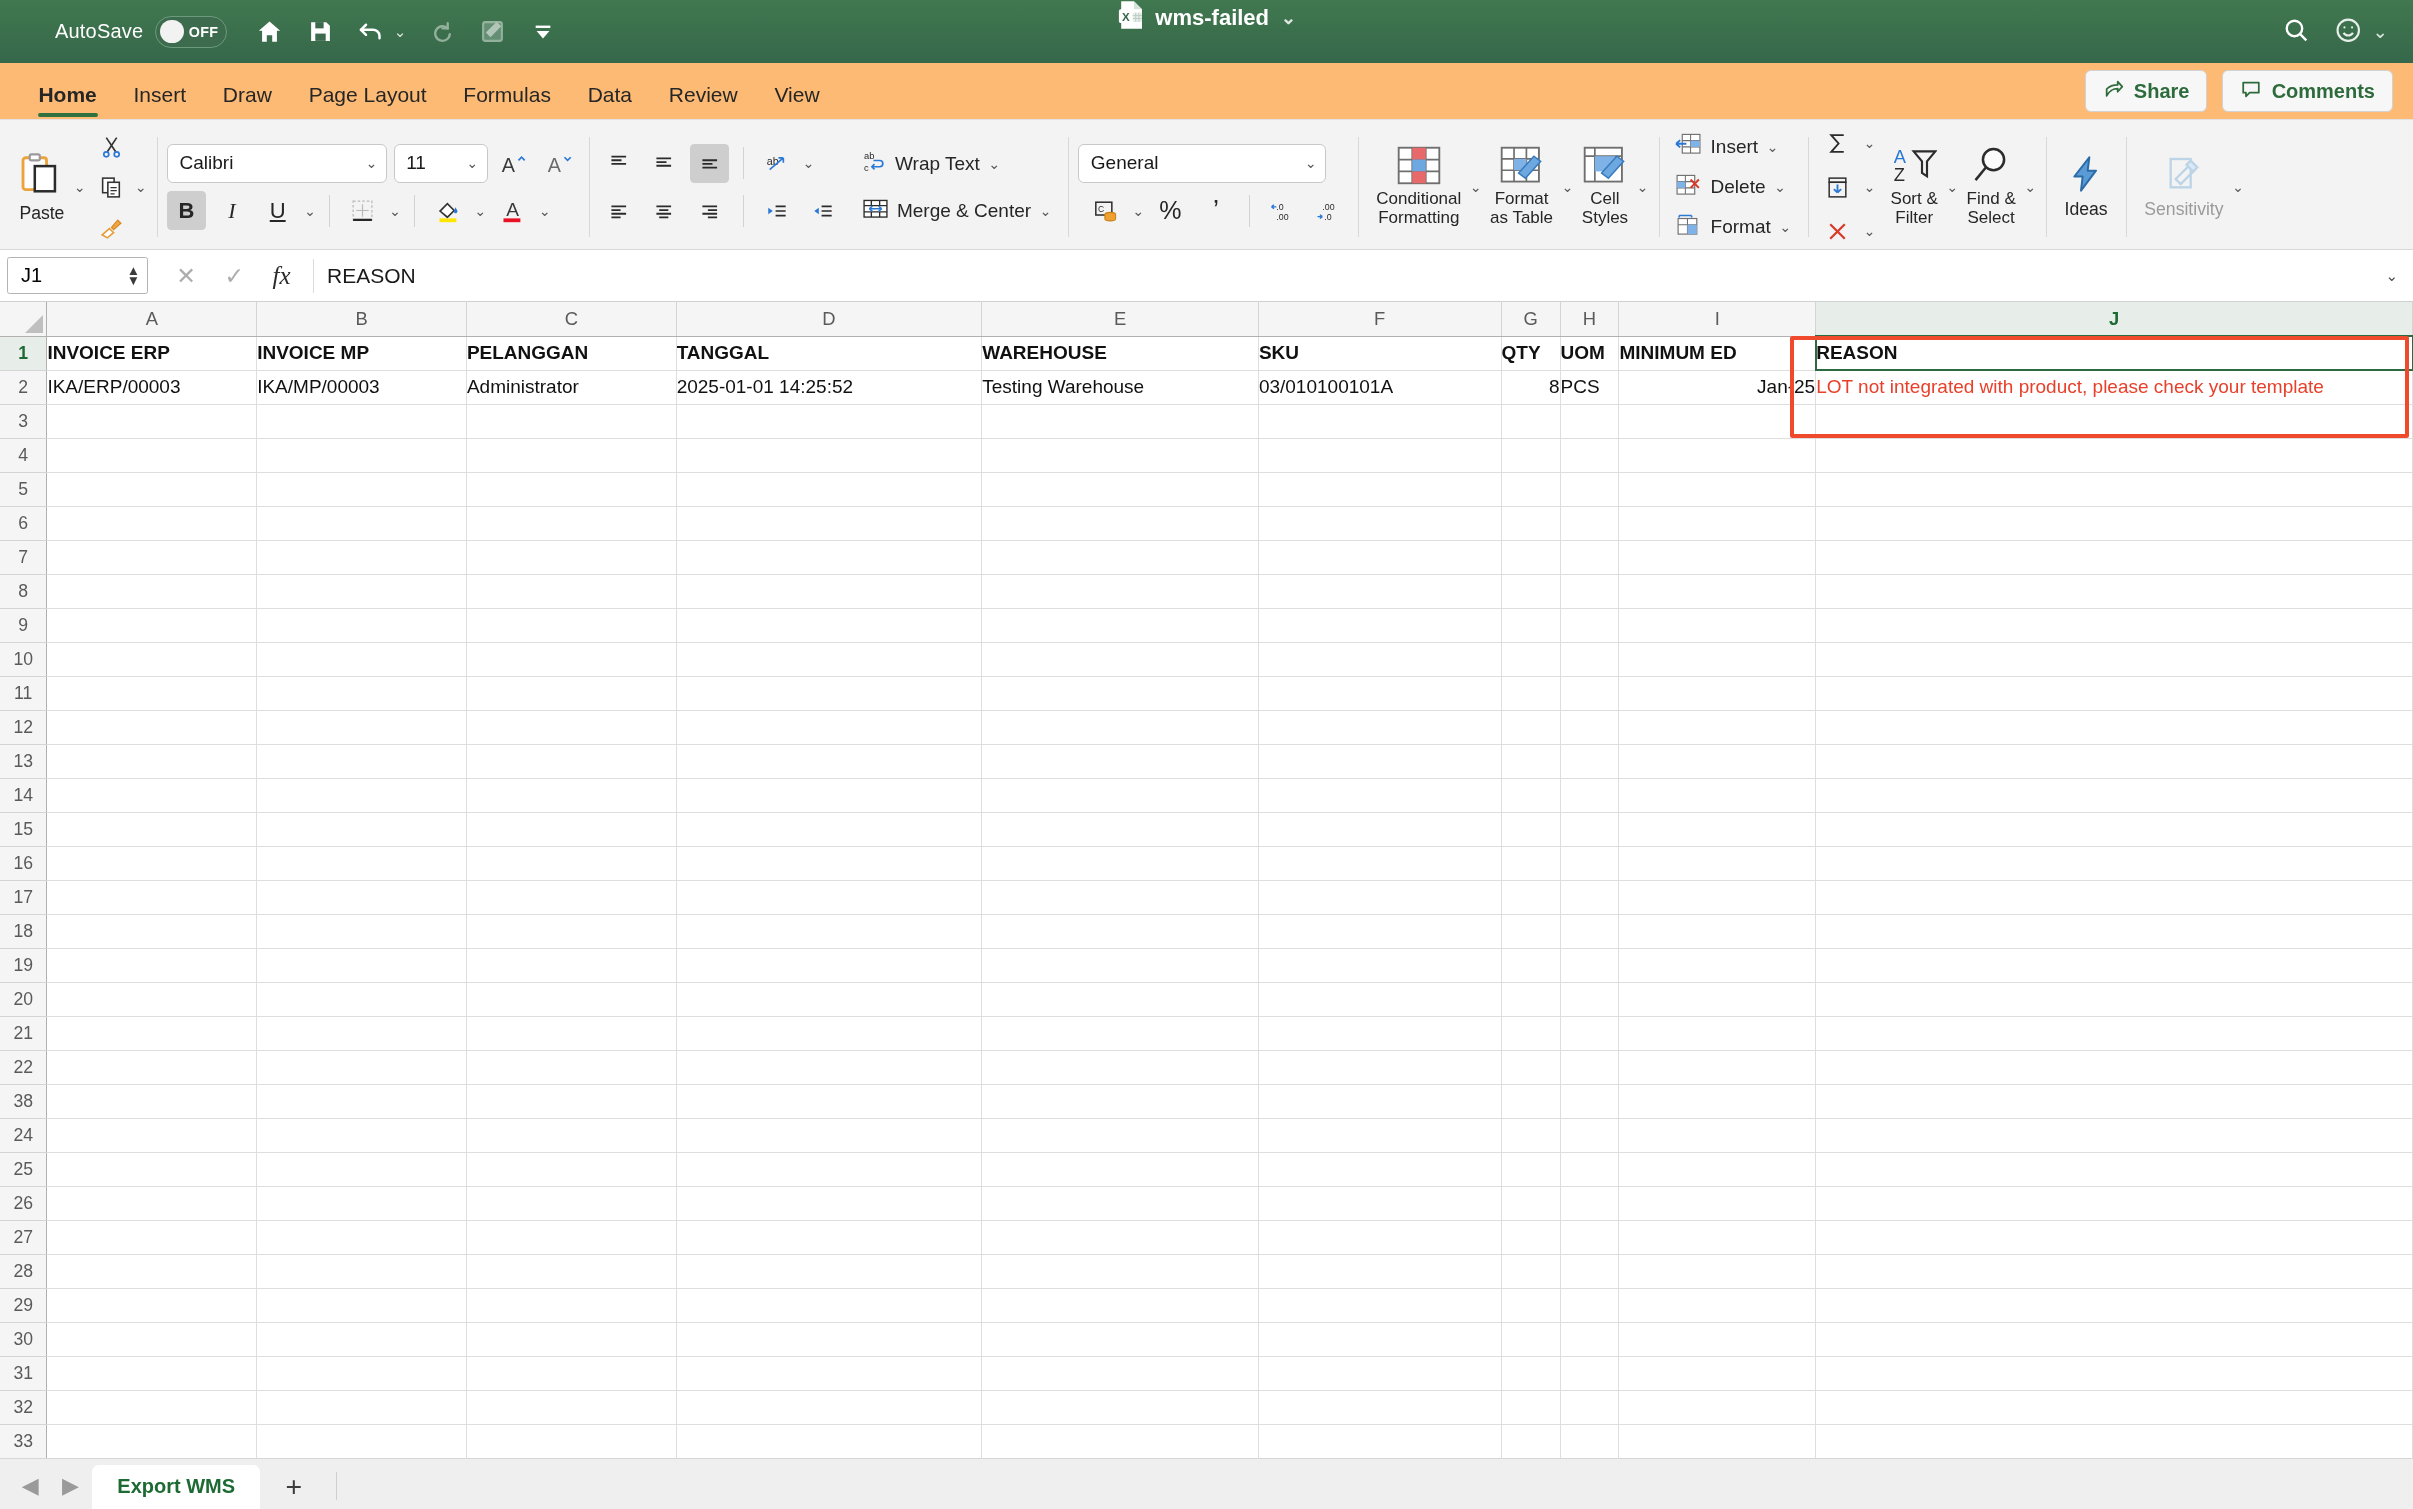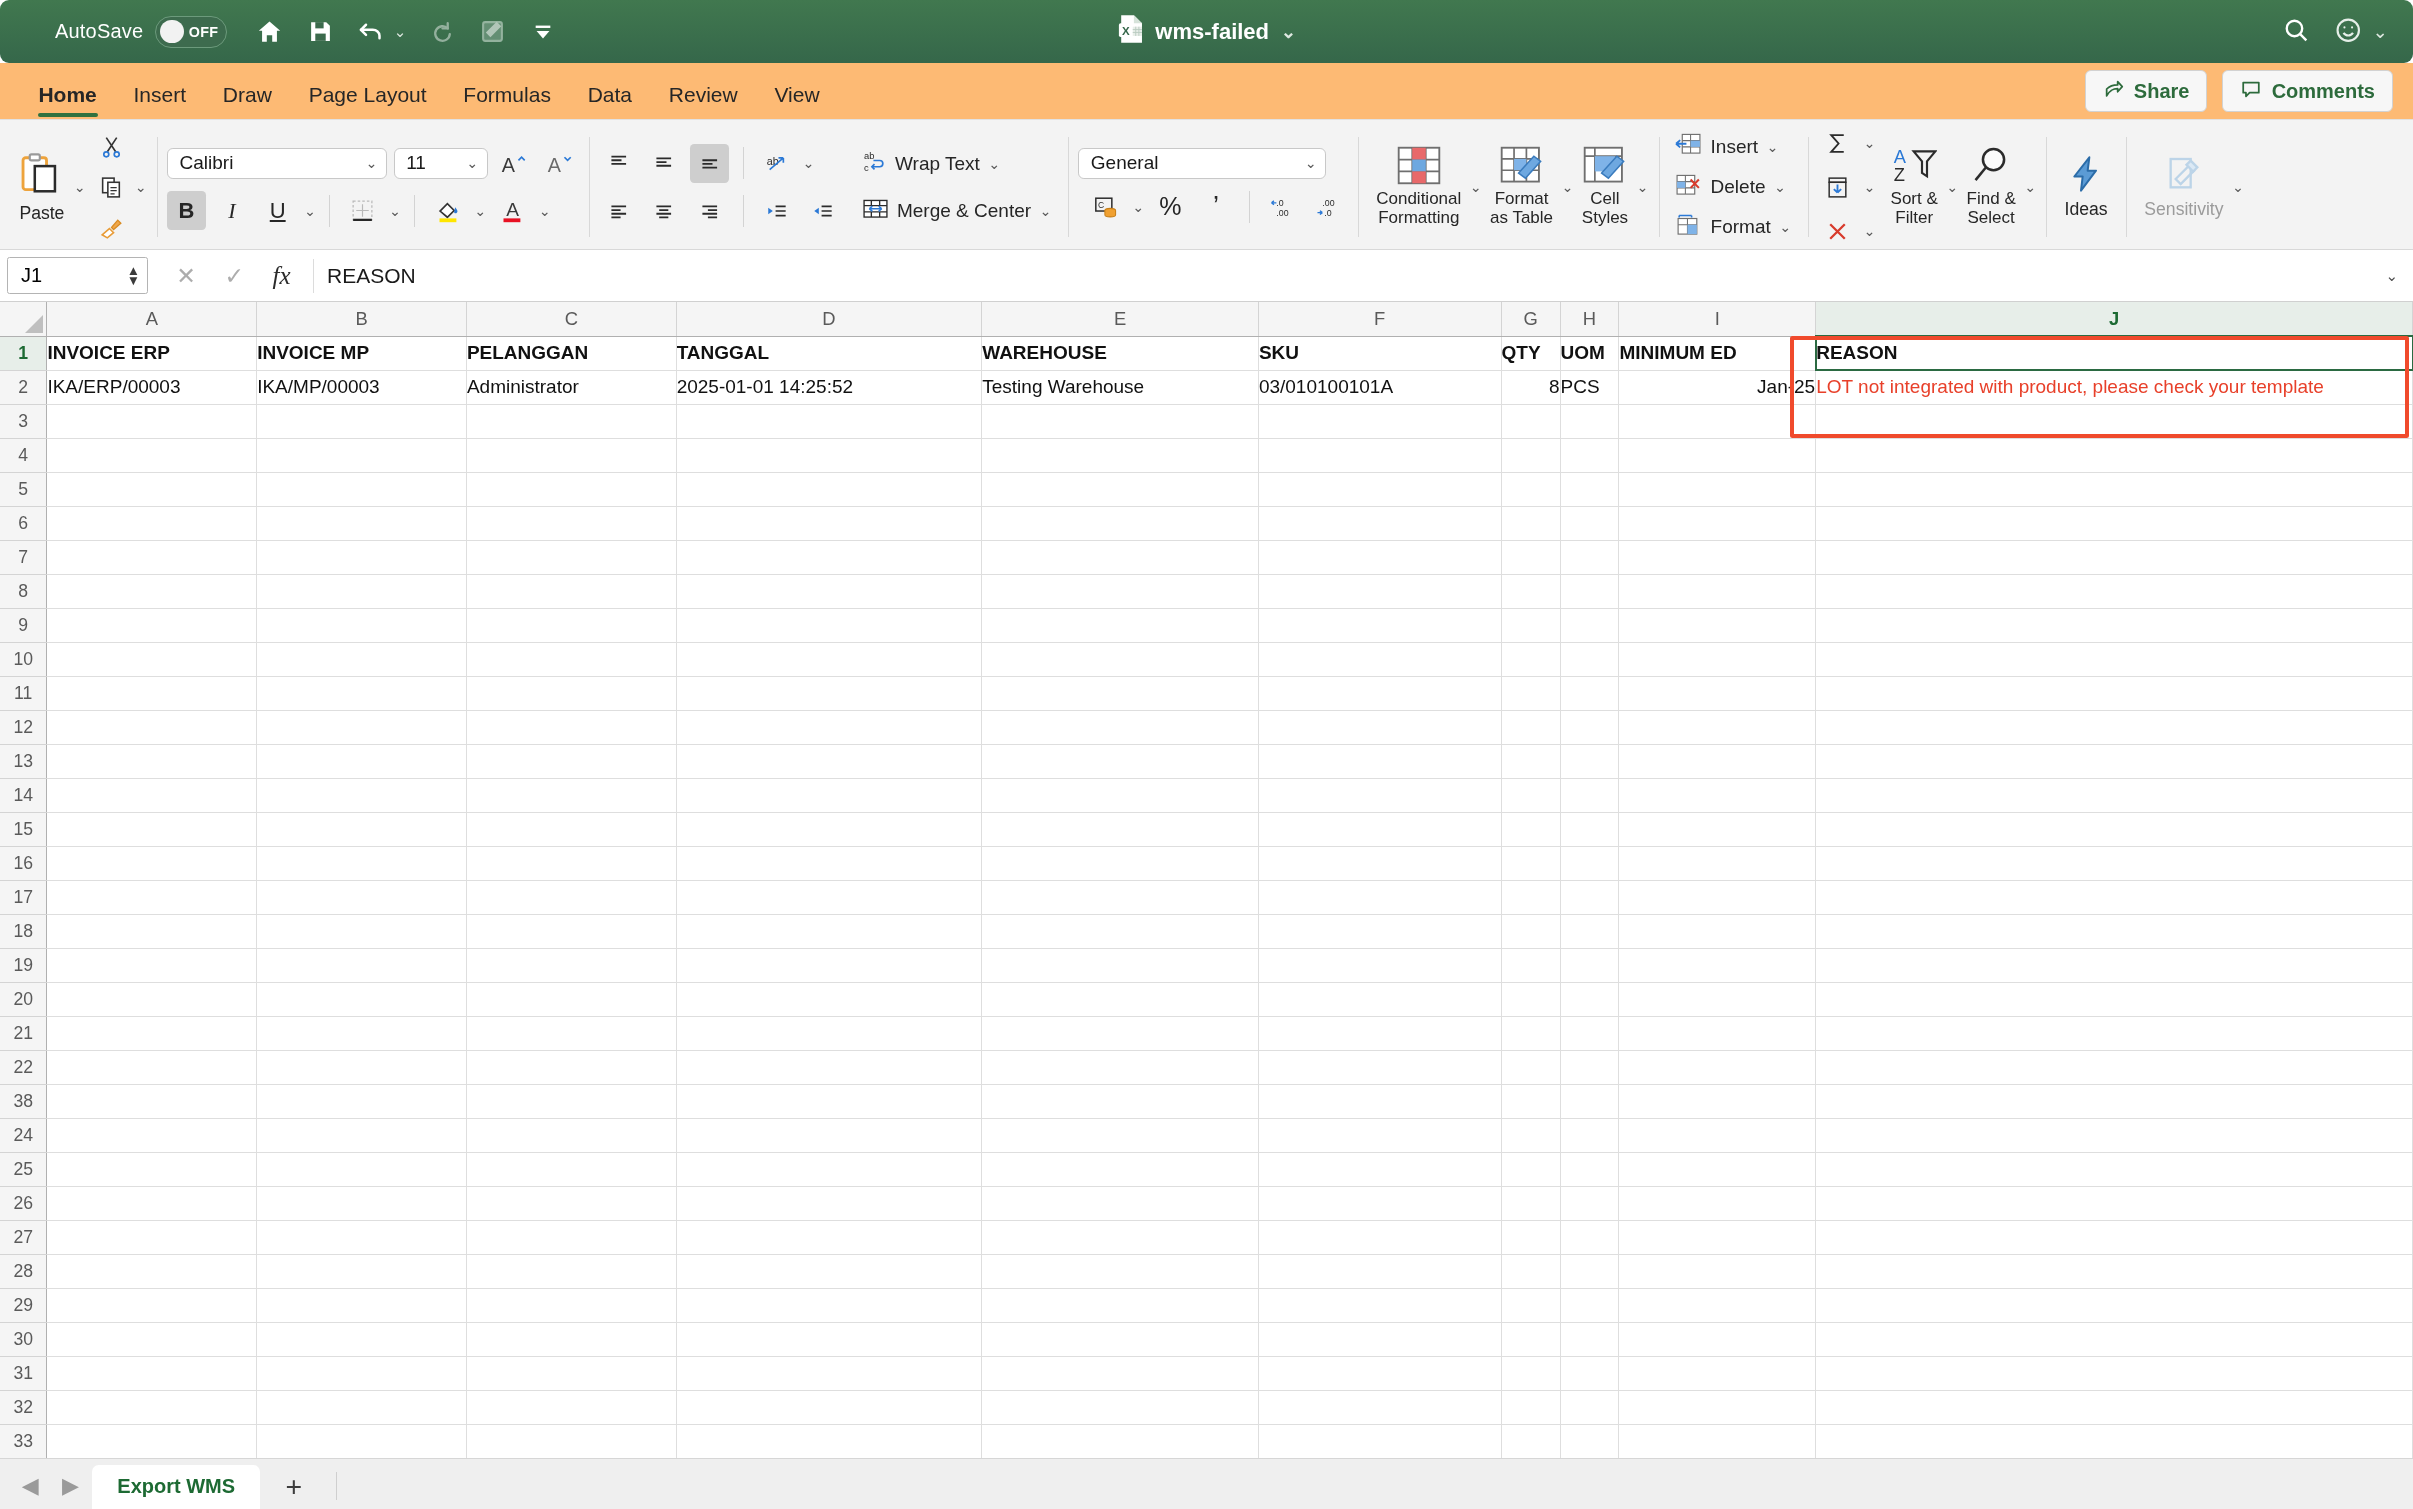--- a/index.html
+++ b/index.html
@@ -7,24 +7,23 @@
     width: 2413px; height: 1509px;
     font-family: "Liberation Sans", sans-serif;
     overflow: hidden;
     background: #fff;
   }
 
   
   .titlebar {
     height: 63px;
     background: linear-gradient(180deg,#41784f 0%,#35674a 100%);
-    display: flex; align-items: center;
+    display: flex; 
     position: relative;
     padding: 0 15px;
-    border-radius: 9px;
   }
   .autosave-wrap { display:flex; align-items:center; gap:11.7px; margin-left: 40px; }
   .autosave-label { color:#fff; font-size:20px; letter-spacing:0.2px; }
   .toggle {
     width: 72px; height: 32px; border-radius: 16px;
     background: #3d6b4e; border: 0.8px solid #6c9a7c;
     display:flex; align-items:center; padding: 0 4.2px; gap:5px;
     position: relative;
   }
   .toggle .knob { width:23.5px;height:23.5px;border-radius:50%;background:#f2f2f2; flex:none;}
@@ -78,21 +77,21 @@
     padding: 3.4px 8.4px; font-size:17.6px; color:#262626; min-width:59px; text-align:center;
     line-height:1.15;
   }
   .big-btn .lbl { margin-top:5px; }
   .stack { display:flex; flex-direction:column; gap:6.7px; justify-content:center;}
   .srow { display:flex; align-items:center; gap:6.7px; }
   .cv { color:#5a5a5a; font-size:14.3px; }
 
   .fld {
     background:#fff; border:0.8px solid #c8c8c8; border-radius:5.9px;
-    height:31px; display:flex; align-items:center; justify-content:space-between;
+    height:39px; display:flex; align-items:center; justify-content:space-between;
     padding: 0 8.4px 0 11.7px; font-size:19px; color:#1a1a1a;
   }
   .font-name { width: 220px; }
   .font-size { width: 94px; }
   .numfmt { width: 248px; }
 
   .ibtn {
     width:39px;height:39px;display:flex;align-items:center;justify-content:center;
     border-radius:4.2px; font-size:22px; color:#262626;
   }

